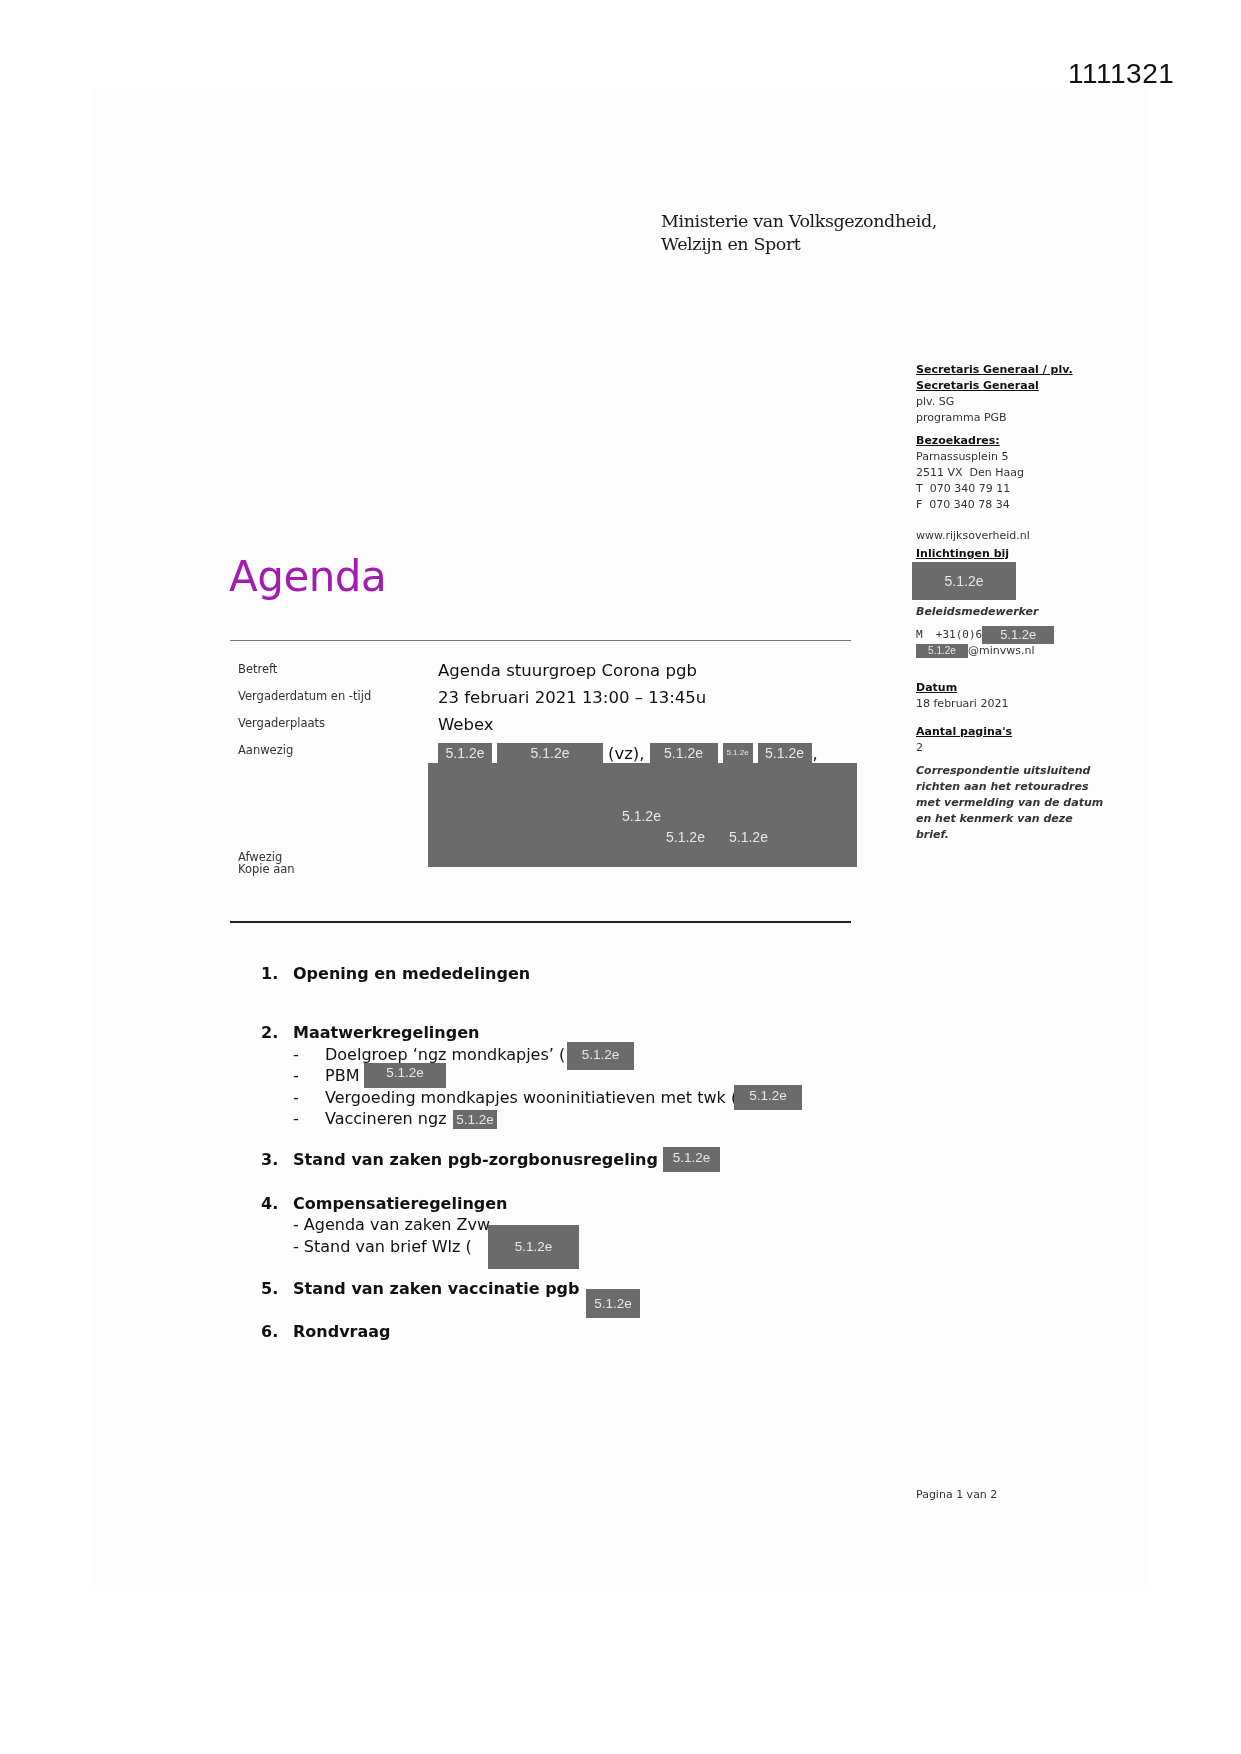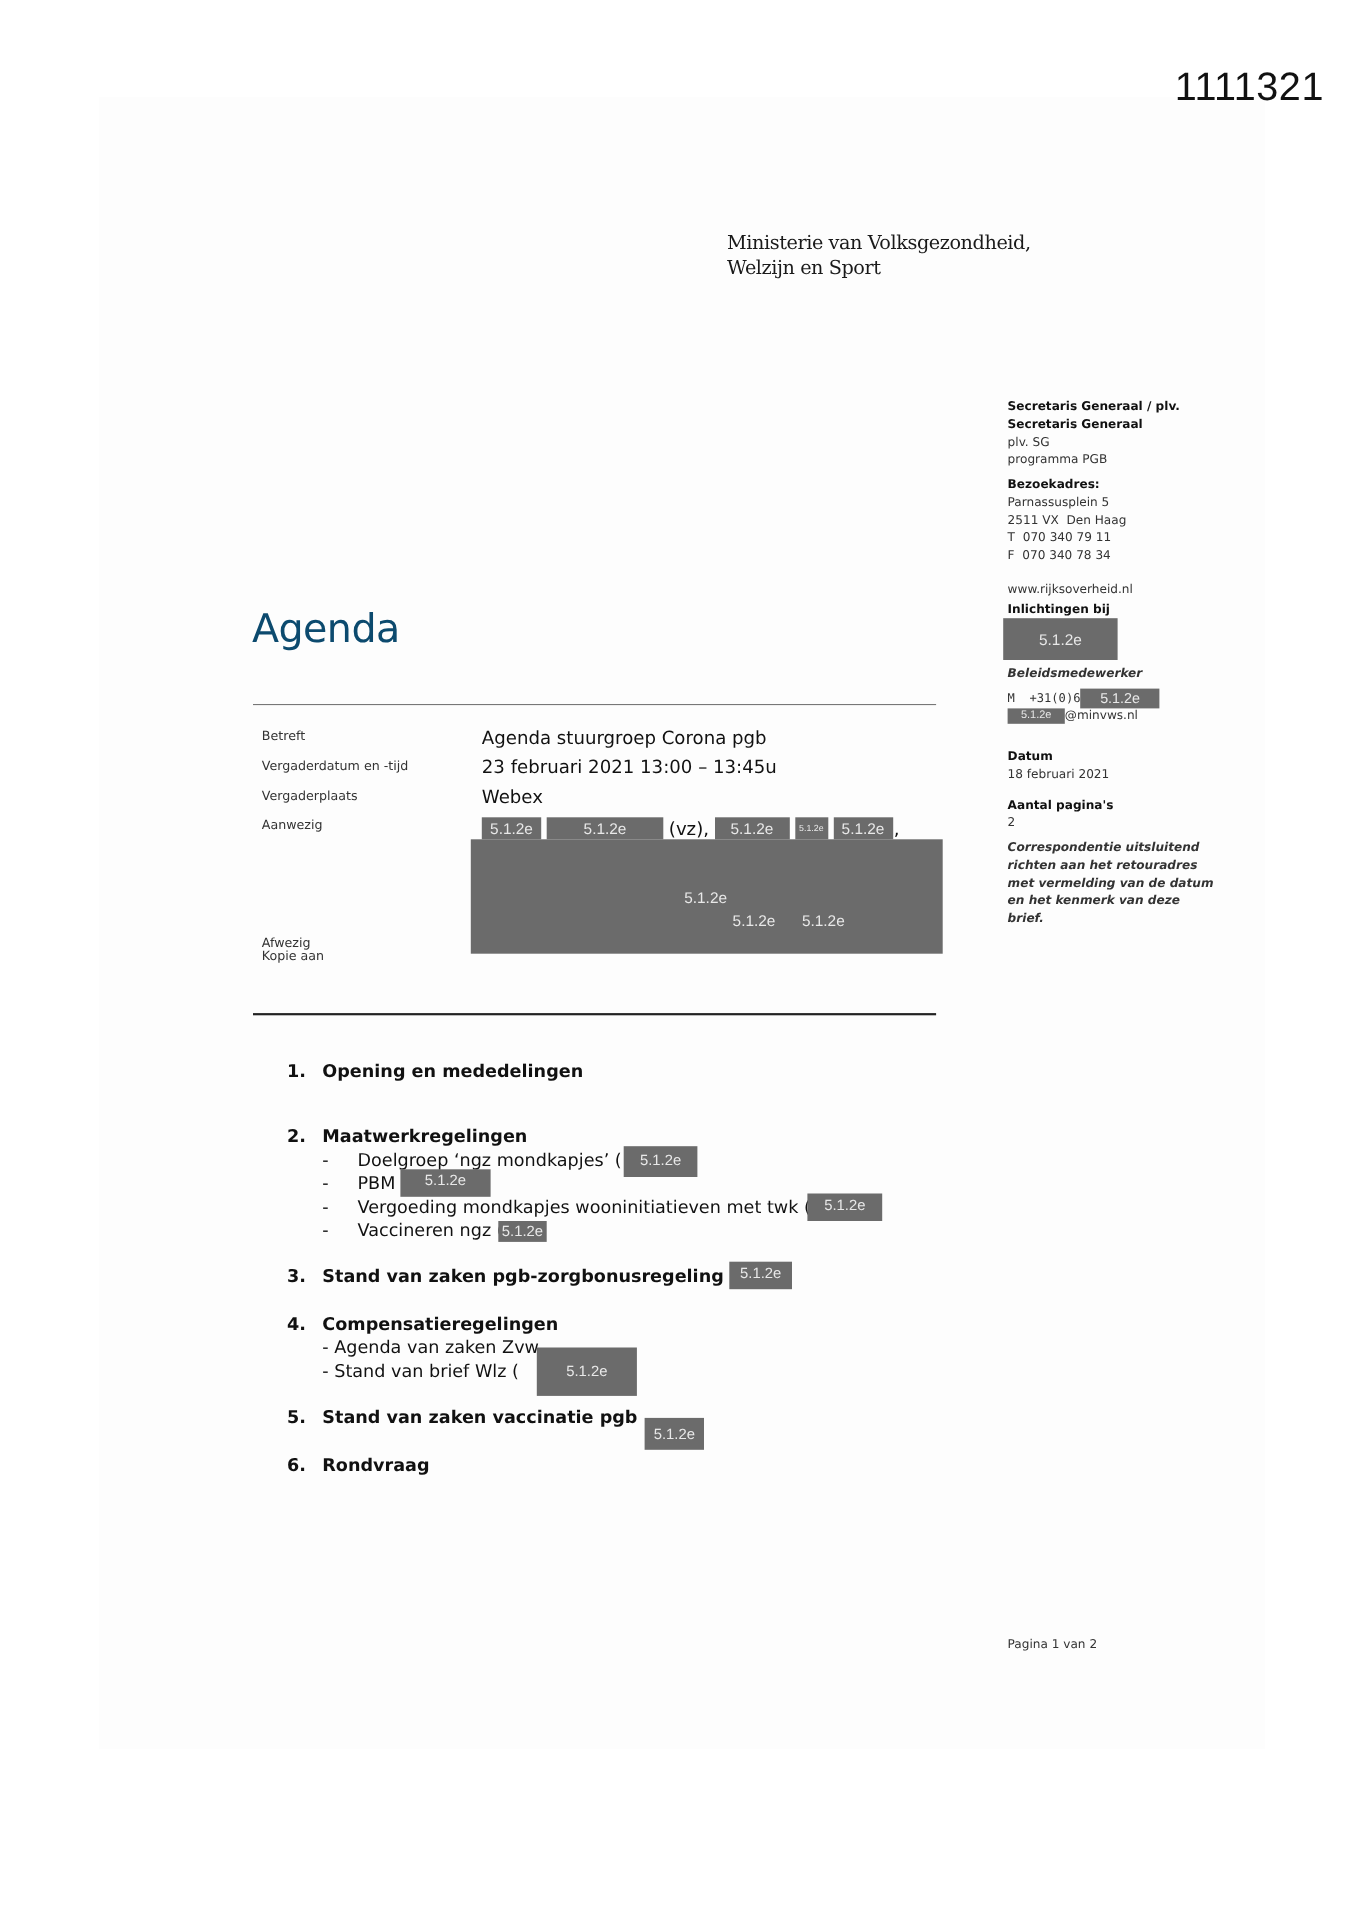--- a/index.html
+++ b/index.html
@@ -1,27 +1,27 @@
 <!DOCTYPE html>
 <html><head>
 <meta charset="utf-8">
 <style>
   html, body { margin:0; padding:0; }
   body { width:1241px; height:1754px; background:#ffffff; position:relative; overflow:hidden;
          font-family:"DejaVu Sans", sans-serif; color:#111; }
   .page-inner { position:absolute; left:90px; top:88px; width:1060px; height:1502px; background:#fdfdfd; }
-  .docnum { position:absolute; left:1068px; top:58px; font-family:"Liberation Sans", sans-serif; font-size:36px; color:#111; letter-spacing:0.5px; }
+  .docnum { position:absolute; left:1068px; top:58px; font-family:"Liberation Sans", sans-serif; font-size:28px; color:#111; letter-spacing:0.5px; }
   .ministry { position:absolute; left:661px; top:210px; font-family:"DejaVu Serif", serif; font-size:17.5px; line-height:23px; color:#1a1a1a; letter-spacing:-0.4px; }
   .side { position:absolute; left:916px; top:362px; width:230px; font-size:11px; line-height:16px; color:#333; }
-  .side .b { font-weight:bold; color:#111; }
+  .side .b { font-weight:bold; color:#111;text-decoration:underline; }
   .side .gap { height:7px; }
   .side .i { font-style:italic;font-weight:bold; }
   .side .mono { font-family:"DejaVu Sans Mono", monospace; font-size:11px; }
   .red { background:#6b6b6b; color:#e8e8e8; font-family:"Liberation Sans", sans-serif; display:inline-block; text-align:center; vertical-align:middle; }
-  .title { position:absolute; left:229px; top:552px; font-size:36px; color:#0c4a6e; letter-spacing:-0.5px; }
+  .title { position:absolute; left:229px; top:552px; font-size:42px; color:#a21caf; letter-spacing:-0.5px; }
   .rule { position:absolute; left:230px; width:621px; height:1px; background:#777; }
   .rule.b2 { height:2px; background:#222; }
   .lbl { position:absolute; left:238px; font-size:11.5px; color:#333; }
   .val { position:absolute; left:438px; font-size:16.5px; color:#111; }
   .aanw { position:absolute; left:438px; top:743px; height:20px; display:flex; align-items:center; font-size:16.5px; }
   .aanw .red { height:20px; line-height:20px; font-size:14px; margin-right:5px; }
   .bigred { position:absolute; left:428px; top:763px; width:429px; height:104px; background:#6b6b6b; }
   .bigred span { position:absolute; color:#e8e8e8; font-family:"Liberation Sans", sans-serif; font-size:14px; }
   .item { position:absolute; left:261px; font-size:16px; font-weight:bold; color:#111; }
   .item .num { display:inline-block; width:32px; }

